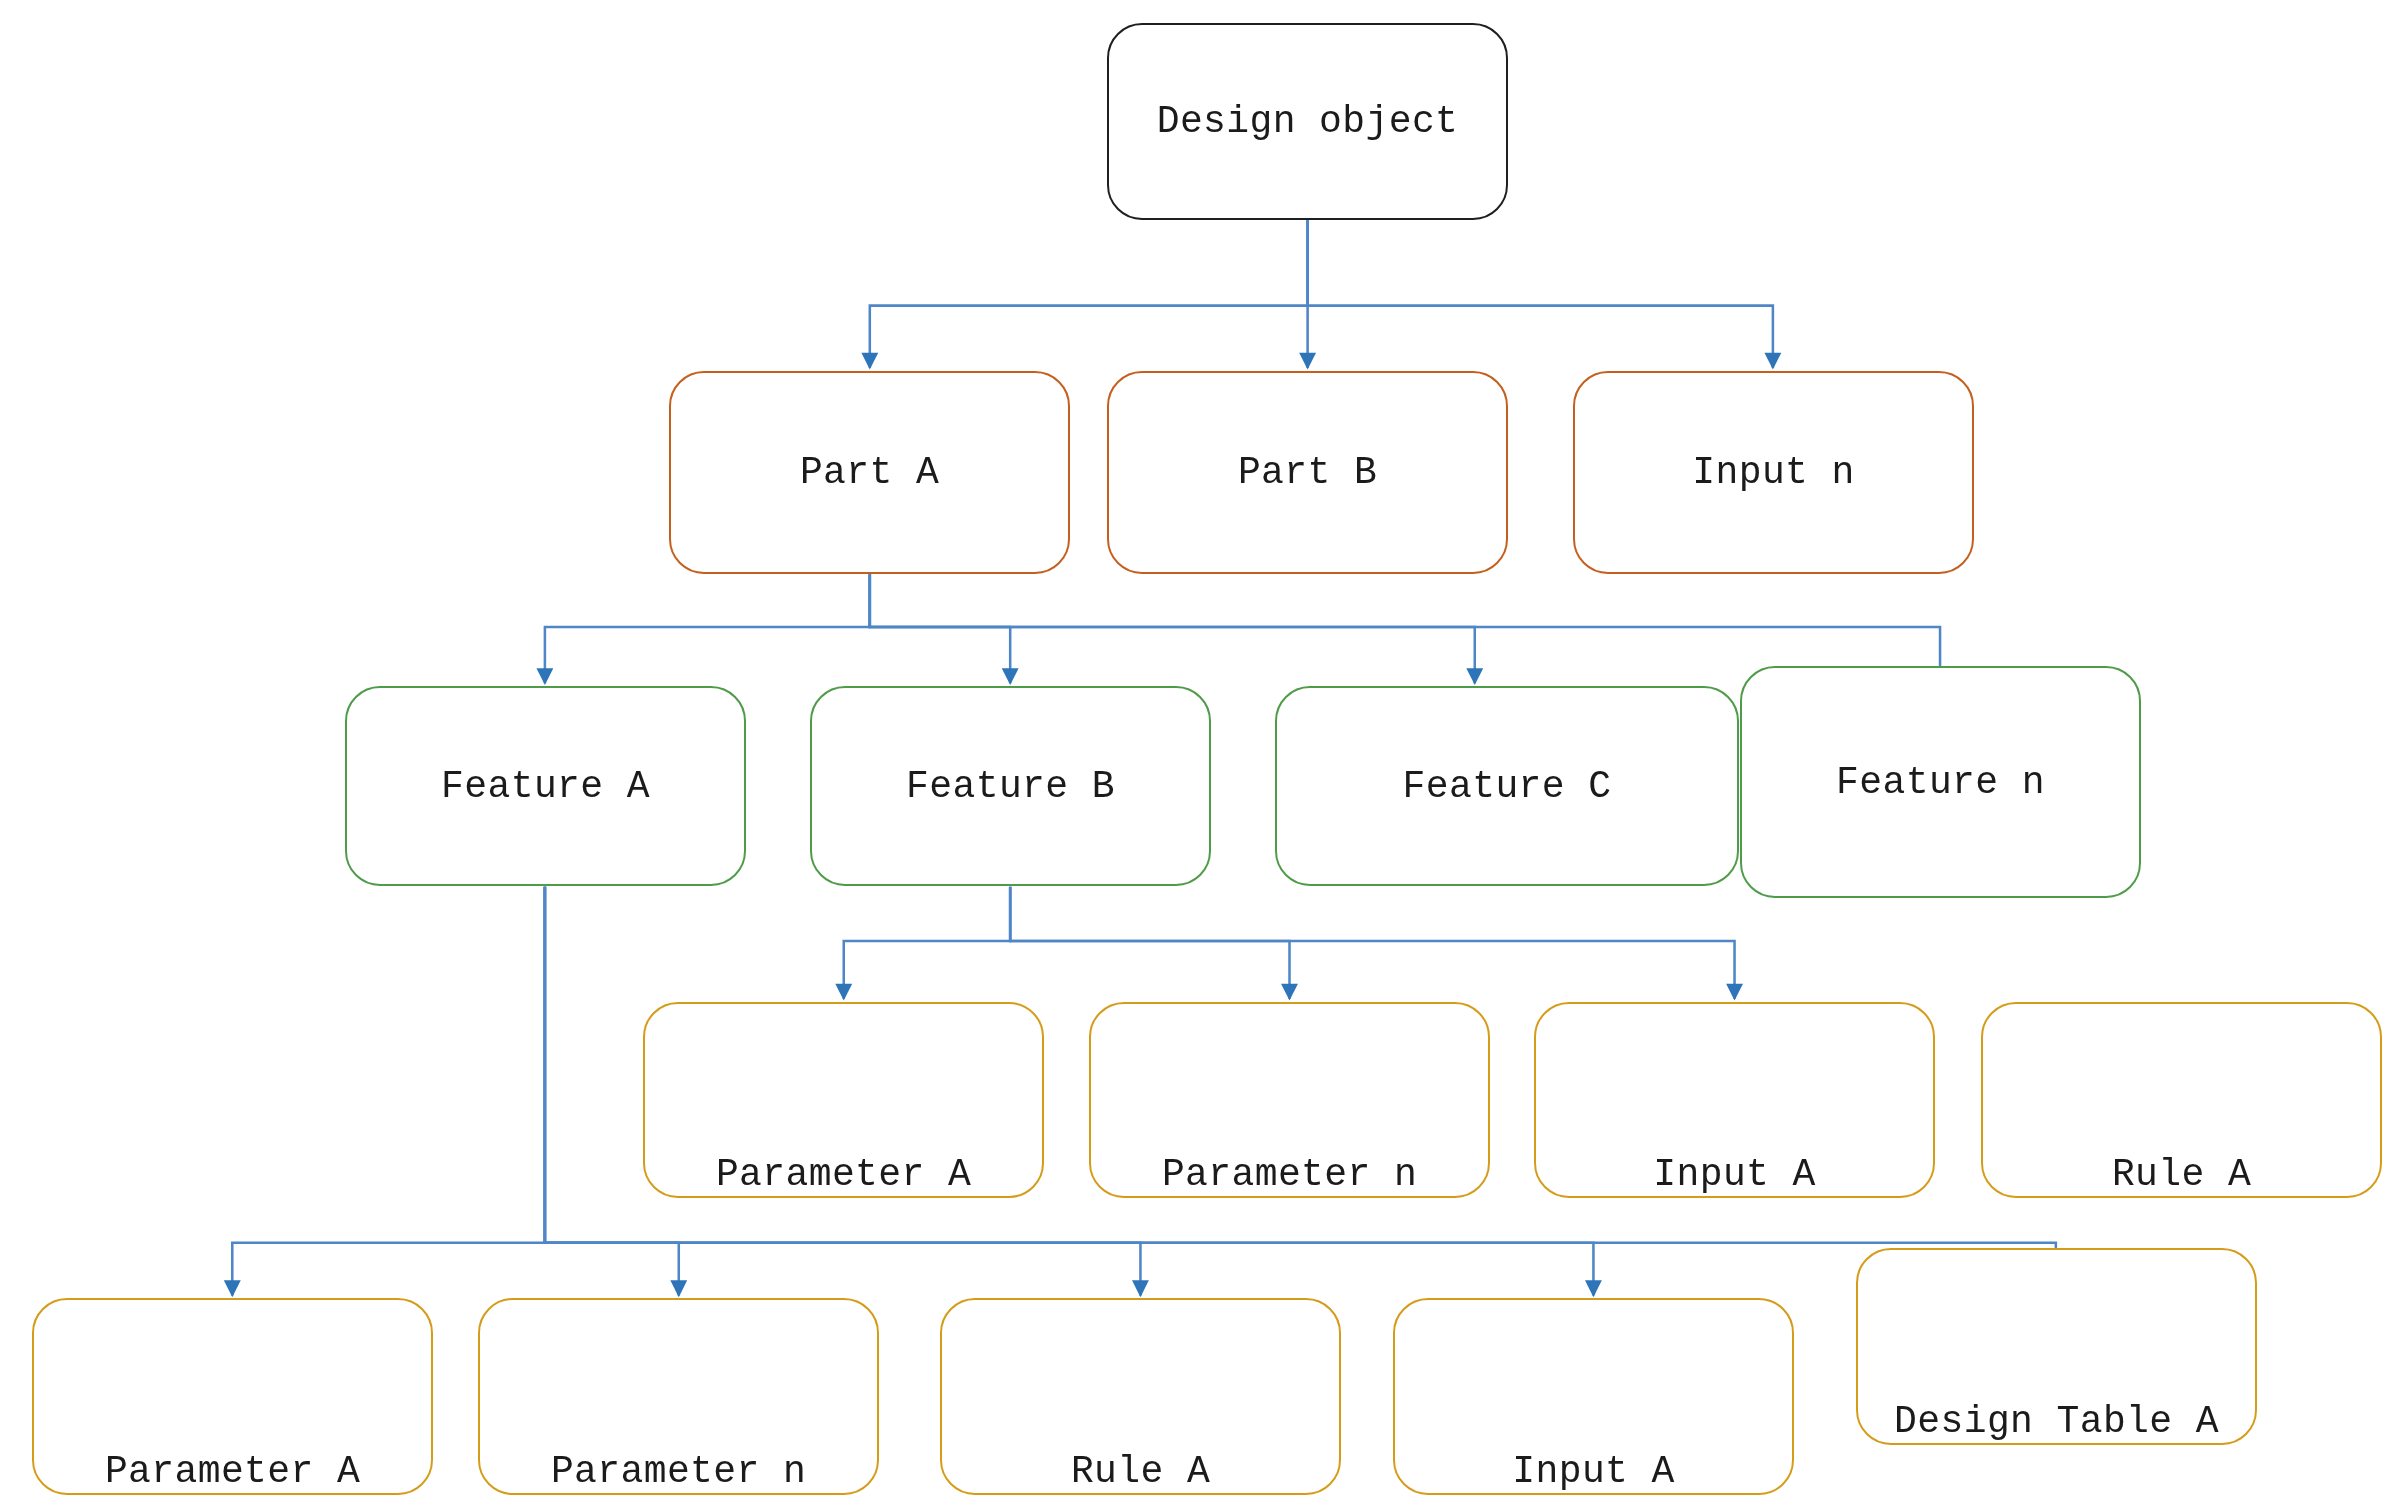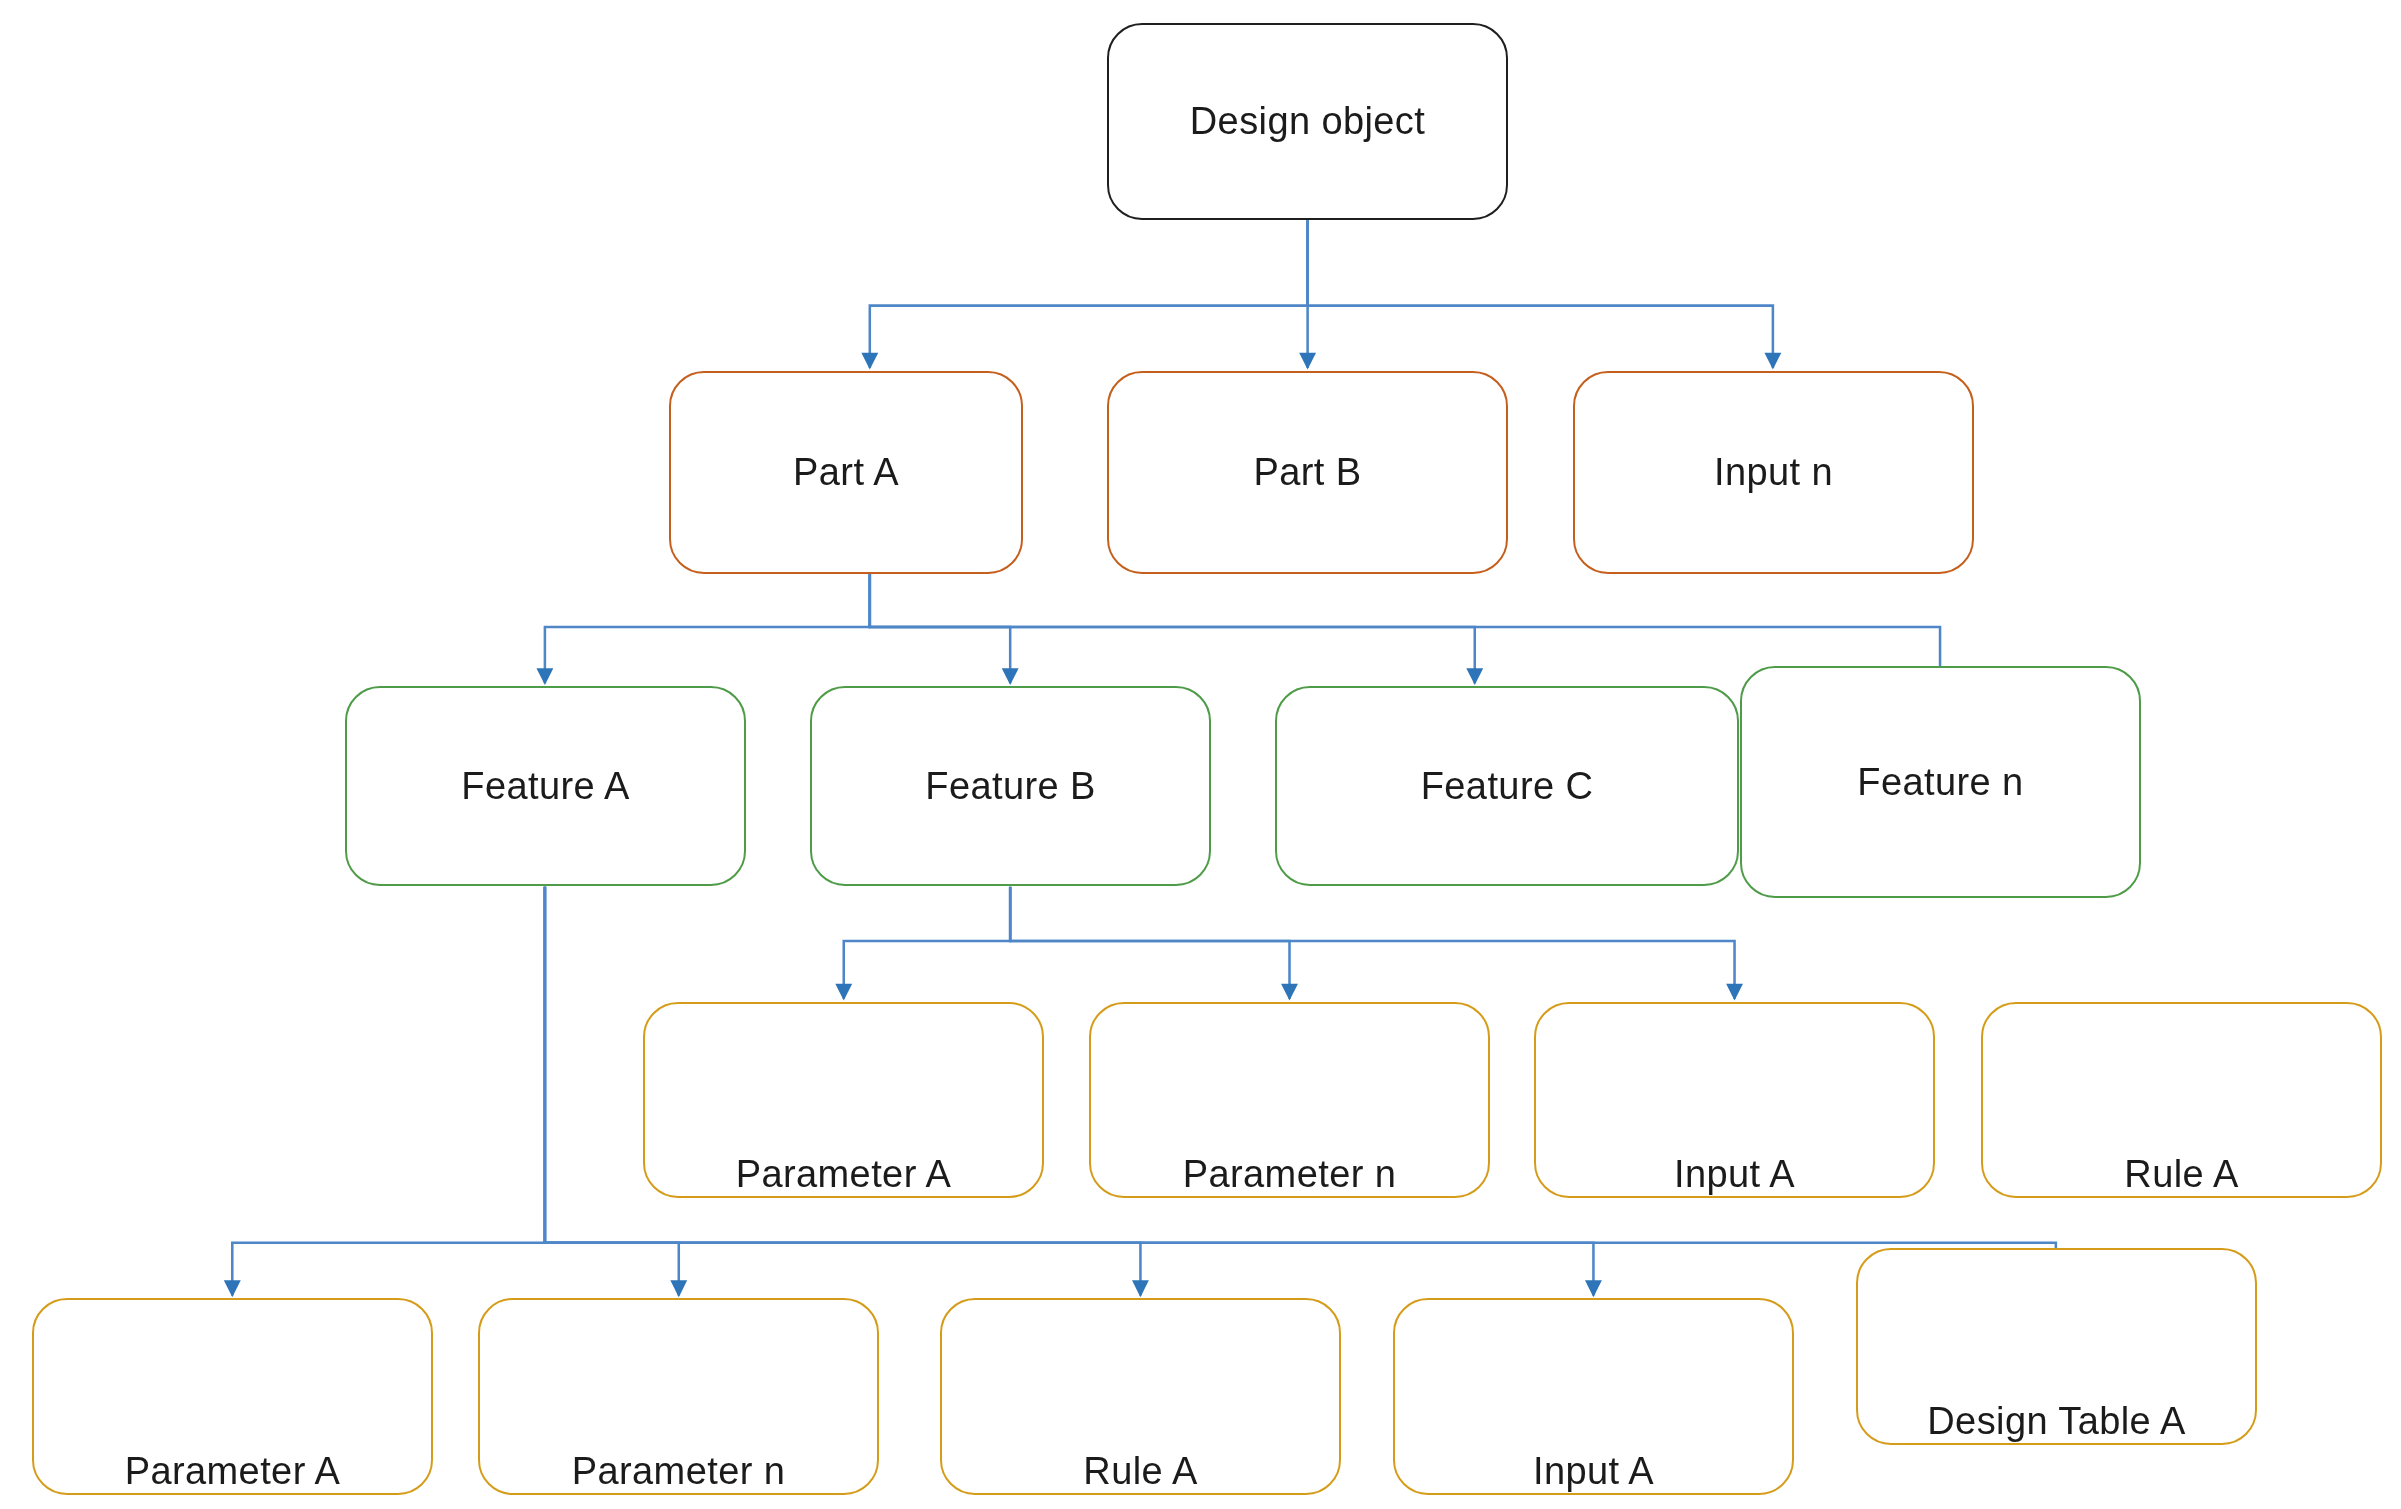--- a/index.html
+++ b/index.html
@@ -5,21 +5,21 @@
   html, body {
     margin: 0;
     padding: 0;
     background: #ffffff;
   }
   .canvas {
     position: relative;
     width: 2401px;
     height: 1510px;
     background: #ffffff;
-    font-family: Liberation Sans, sans-serif;
+    font-family: Liberation Mono, monospace;
     overflow: hidden;
   }
   .wires {
     position: absolute;
     left: 0;
     top: 0;
     width: 2401px;
     height: 1510px;
   }
   .wire {
@@ -77,21 +77,21 @@
     <path class="wire" marker-end="url(#arrow)" d="M753 1225 V1717 H938 V1790"></path>
     <path class="wire" marker-end="url(#arrow)" d="M753 1225 V1717 H1576 V1790"></path>
     <path class="wire" marker-end="url(#arrow)" d="M753 1225 V1717 H2202 V1790"></path>
     <path class="wire" marker-end="url(#arrow)" d="M753 1225 V1717 H2841 V1790"></path>
   </svg>
 
   <div class="node lv-root" style="left:1107px; top:23px;  width:401px; height:197px">
     <span class="label">Design object</span>
   </div>
 
-  <div class="node lv-part" style="left:669px;  top:371px; width:354px; height:203px">
+  <div class="node lv-part" style="left:669px;  top:371px; width:401px; height:203px">
     <span class="label">Part A</span>
   </div>
   <div class="node lv-part" style="left:1107px; top:371px; width:401px; height:203px">
     <span class="label">Part B</span>
   </div>
   <div class="node lv-part" style="left:1573px; top:371px; width:401px; height:203px">
     <span class="label">Input n</span>
   </div>
 
   <div class="node lv-feature" style="left:345px;  top:686px; width:401px; height:200px">

